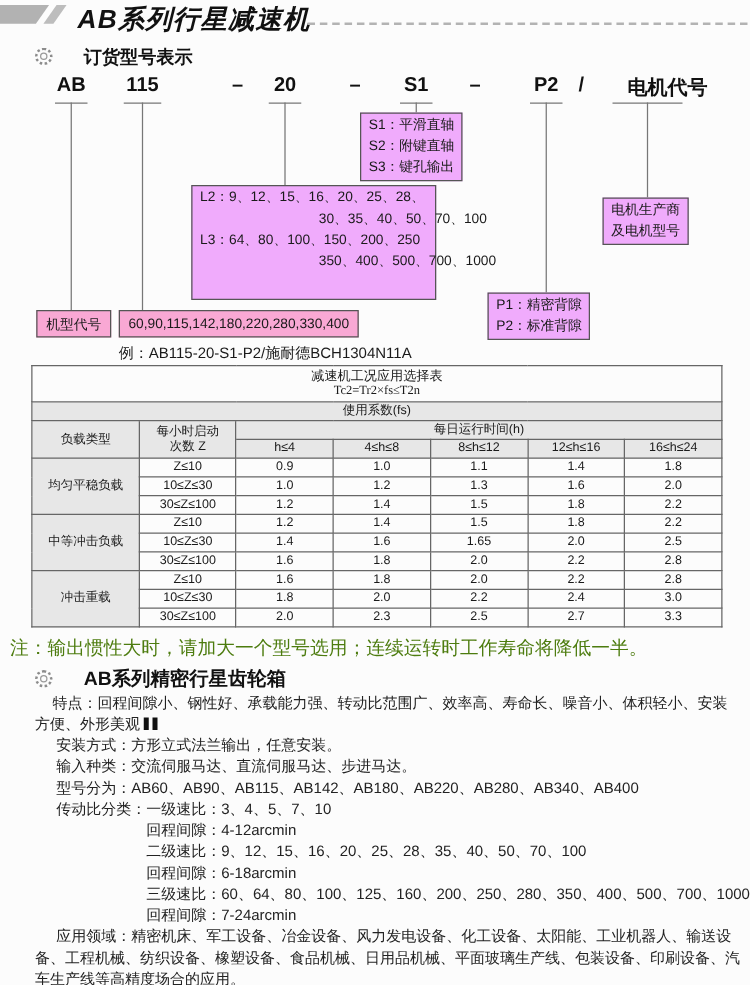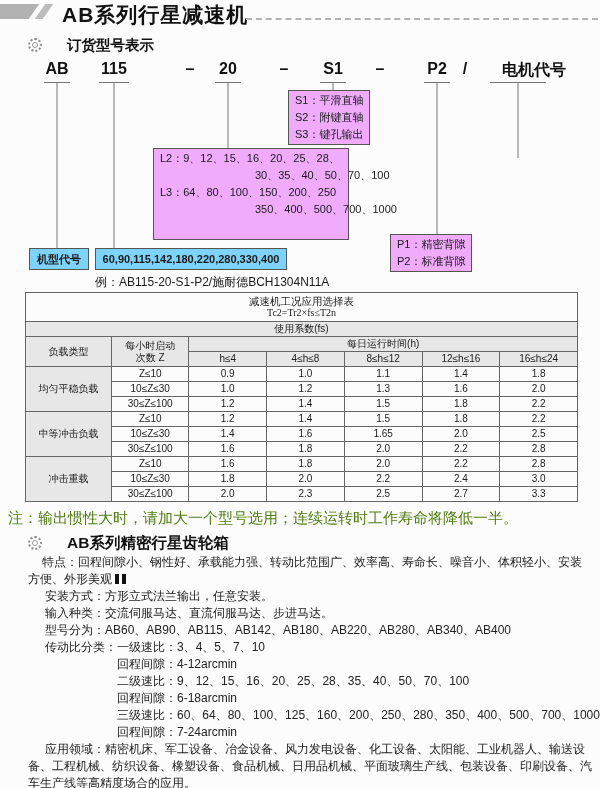--- a/index.html
+++ b/index.html
@@ -5,36 +5,36 @@
   html,body{margin:0;padding:0;}
   body{
     width:600px;height:788px;overflow:hidden;background:#fcfcfc;
     font-family:"Liberation Sans","DejaVu Sans",sans-serif;color:#1a1a1a;
     position:relative;
   }
   
   .header{position:relative;height:30px;}
   .hbar{position:absolute;left:-8px;top:4px;width:42px;height:15px;background:#b2b2b2;transform:skewX(-35deg);}
   .hbar2{position:absolute;left:40px;top:4px;width:8px;height:15px;background:#bdbdbd;transform:skewX(-35deg);}
-  .htitle{position:absolute;left:62px;top:1px;margin:0;font-size:21px;font-weight:bold;letter-spacing:1px;color:#111;}
+  .htitle{position:absolute;left:62px;top:1px;margin:0;font-size:21px;font-weight:bold;font-style:italic;letter-spacing:1px;color:#111;}
   .hdash{position:absolute;left:246px;right:2px;top:18px;border-top:2px dashed #b3b3b3;}
   
   .sec-head{display:flex;align-items:center;margin:4px 0 0 28px;height:22px;}
   .gear{width:10px;height:10px;border:2px dotted #8c8c8c;border-radius:50%;position:relative;margin-right:8px;flex:0 0 auto;}
   .gear::after{content:"";position:absolute;inset:2px;border:1px solid #9a9a9a;border-radius:50%;}
   .sec-head h2{margin:17px;font-size:14.5px;font-weight:bold;color:#111;}
   .sec-head.big h2{font-size:15.5px;}
   
   .diagram{position:relative;height:234px;font-weight:bold;}
   .seg{position:absolute;top:4px;font-size:16px;transform:translateX(-50%);white-space:nowrap;color:#111;}
   .tick{position:absolute;top:26px;height:1px;background:#777;transform:translateX(-50%);}
   .vline{position:absolute;width:1px;background:#777;transform:translateX(-50%);}
   .dbox{position:absolute;border:1px solid #555;background:#f0abfc;font-weight:normal;font-size:11px;line-height:17px;padding:1px 6px;white-space:nowrap;color:#1a1a1a;}
   .dbox .ind{padding-left:95px;}
-  .cbox{position:absolute;border:1px solid #555;background:#7dd3fc;font-weight:bold;font-size:11px;height:20px;display:flex;align-items:center;justify-content:center;white-space:nowrap;color:#1a1a1a;}
+  .cbox{position:absolute;border:1px solid #555;background:#f9a8d4;font-weight:normal;font-size:11px;height:20px;display:flex;align-items:center;justify-content:center;white-space:nowrap;color:#1a1a1a;}
   .center{text-align:center;}
   .example{position:absolute;left:95px;top:218px;font-weight:normal;font-size:12px;color:#1a1a1a;}
   
   table.sel{border-collapse:collapse;margin:2px 22px 0 25px;width:553px;border:1.5px solid #444;table-layout:fixed;}
   table.sel td{border:1px solid #666;text-align:center;font-size:10px;padding:1px 2px;line-height:12px;}
   table.sel .gray{background:#e7e7e7;}
   table.sel .ttl{font-size:10.5px;line-height:12px;padding:2px;}
   table.sel .ttl .f{font-size:10px;font-family:Liberation Serif, serif;}
   
   .note{margin:7px 0 4px 8px;font-size:15px;color:#4d7c0f;}
@@ -86,20 +86,24 @@
   <div class="vline" style="left:333px;top:26px;height:8px"></div>
   <div class="vline" style="left:437px;top:26px;height:152px"></div>
   <div class="vline" style="left:518px;top:26px;height:76px"></div>
 
   <div class="dbox" style="left:288px;top:34px;">
     <div>S1：平滑直轴</div>
     <div>S2：附键直轴</div>
     <div>S3：键孔输出</div>
   </div>
 
+  <div class="dbox center" style="left:482px;top:102px;">
+    <div>电机生产商</div>
+    <div>及电机型号</div>
+  </div>
 
   <div class="dbox" style="left:153px;top:92px;width:182px;height:88px;overflow:visible;">
     <div>L2：9、12、15、16、20、25、28、</div>
     <div class="ind">30、35、40、50、70、100</div>
     <div>L3：64、80、100、150、200、250</div>
     <div class="ind">350、400、500、700、1000</div>
   </div>
 
   <div class="dbox" style="left:390px;top:178px;">
     <div>P1：精密背隙</div>

